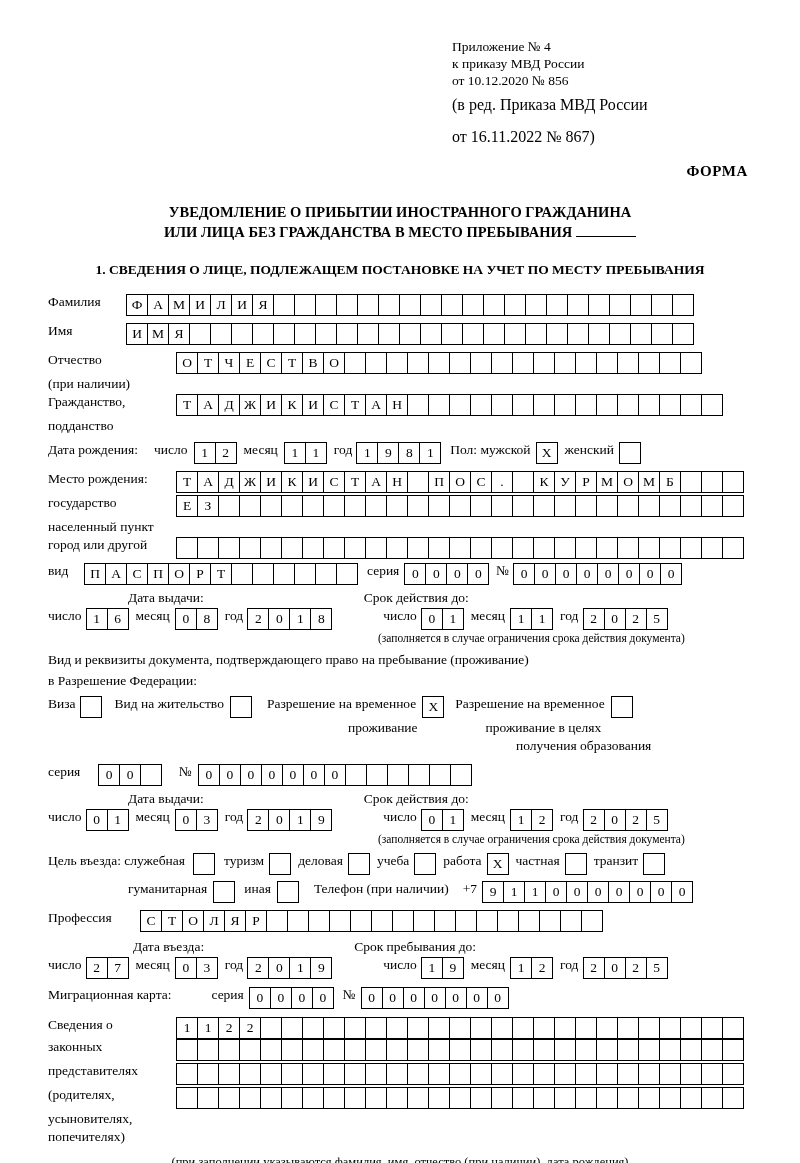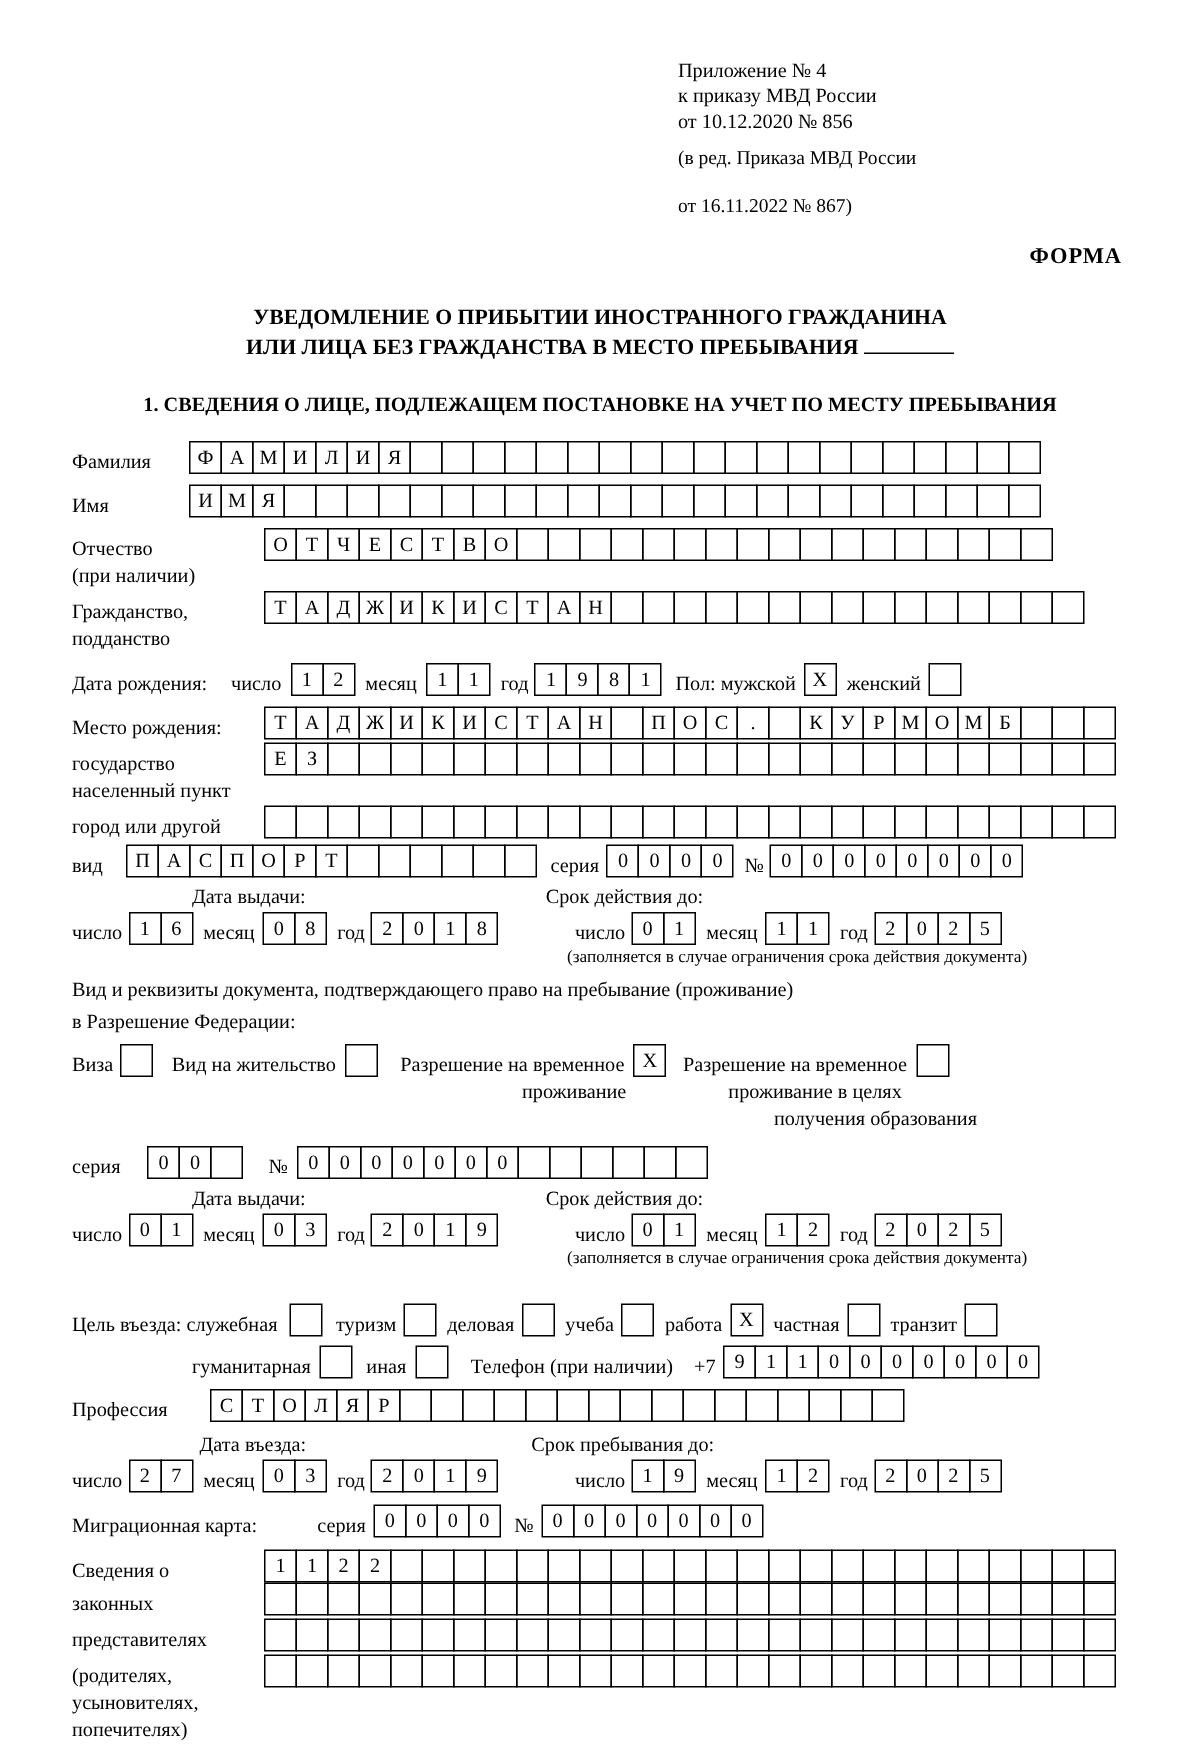--- a/index.html
+++ b/index.html
@@ -1,24 +1,24 @@
 <!DOCTYPE html>
 <html><head>
 <meta charset="utf-8">
 <style>
   html,body{margin:0;padding:0;background:#fff;}
   body{width:800px;height:1163px;font-family:"Liberation Serif",serif;color:#000;}
   .page{position:relative;width:800px;height:1163px;box-sizing:border-box;padding:38px 48px 10px 48px;}
   .hdr{margin-left:auto;width:300px;font-size:13.5px;line-height:17px;text-align:left;}
-  .hdr .small{font-size:13px;line-height:16px;margin-top:8px;}
+  .hdr .small{font-size:16px;line-height:16px;margin-top:8px;}
   .forma{text-align:right;font-weight:bold;font-size:15px;letter-spacing:.6px;margin-top:18px;margin-right:4px;}
   .title{margin-top:22px;text-align:center;font-weight:bold;font-size:14.5px;line-height:20px;}
   .title .ul{display:inline-block;border-bottom:1px solid #000;width:60px;}
   .sect{margin-top:20px;text-align:center;font-weight:bold;font-size:13.5px;}
-  .row{display:flex;align-items:flex-end;margin-top:7px;font-size:13.5px;white-space:nowrap;}
+  .row{display:flex;align-items:flex-start;margin-top:7px;font-size:13.5px;white-space:nowrap;}
   .lbl{font-size:13.5px;}
   .cells{display:flex;}
   .c{width:22px;height:22px;border:1px solid #000;box-sizing:border-box;margin-right:-1px;
      font-size:13.5px;line-height:20px;text-align:center;font-family:"Liberation Serif",serif;}
   .note{font-size:11.5px;}
   .center{text-align:center;}
   .bold{font-weight:bold;}
   .footer-note{margin-top:10px;text-align:center;font-size:12.5px;}
   .sub{font-size:13.5px;}
 </style>
@@ -544,21 +544,21 @@
         <span class="c">2</span>
         <span class="c">5</span>
       </span>
   </div>
 
   <div class="row" style="margin-top:2px">
     <span style="width:330px"></span>
     <span class="note">(заполняется в случае ограничения срока действия документа)</span>
   </div>
 
-  <div class="row" style="margin-top:24px">
+  <div class="row" style="margin-top:8px">
     <span class="lbl">Цель въезда: служебная</span>
     <span style="width:8px"></span>
     <span class="cells">
         <span class="c"></span>
       </span>
     <span style="width:10px"></span>
     <span class="lbl">туризм</span>
     <span style="width:5px"></span>
     <span class="cells">
         <span class="c"></span>

